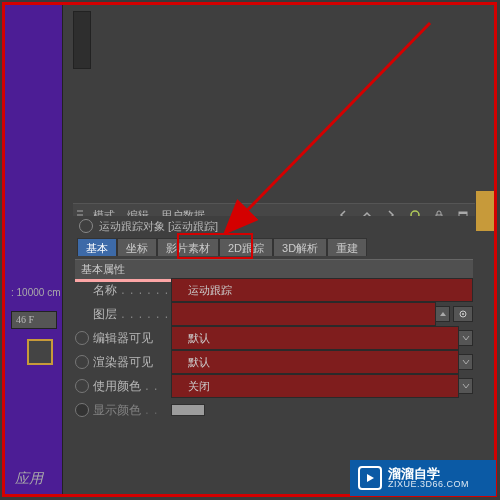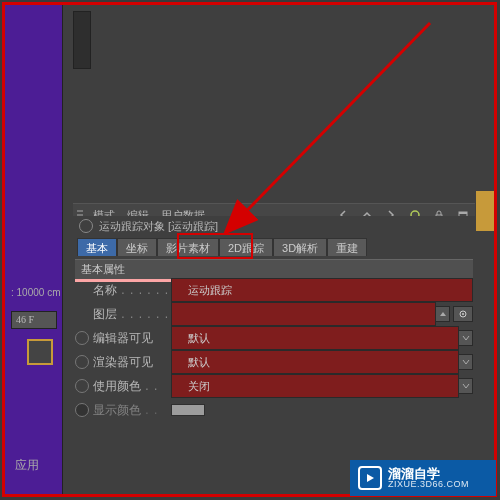--- a/index.html
+++ b/index.html
@@ -46,23 +46,24 @@
   }
   .left-thumb {
     position: absolute;
     left: 22px; top: 334px;
     width: 26px; height: 26px;
     border: 2px solid #c79a3a;
     background: #444;
   }
   .left-app {
     position: absolute;
-    left: 10px; bottom: 20px;
-    font-size: 12px;
+    left: 10px; bottom: 6px;
+    font-size: 14px;
     color: #aaa;
+    font-style: italic;
   }
   .top-thumb {
     position: absolute;
     left: 68px; top: 6px;
     width: 18px; height: 58px;
     background: #2e2e2e;
     border: 1px solid #222;
   }
   .right-tab {
     position: absolute;

